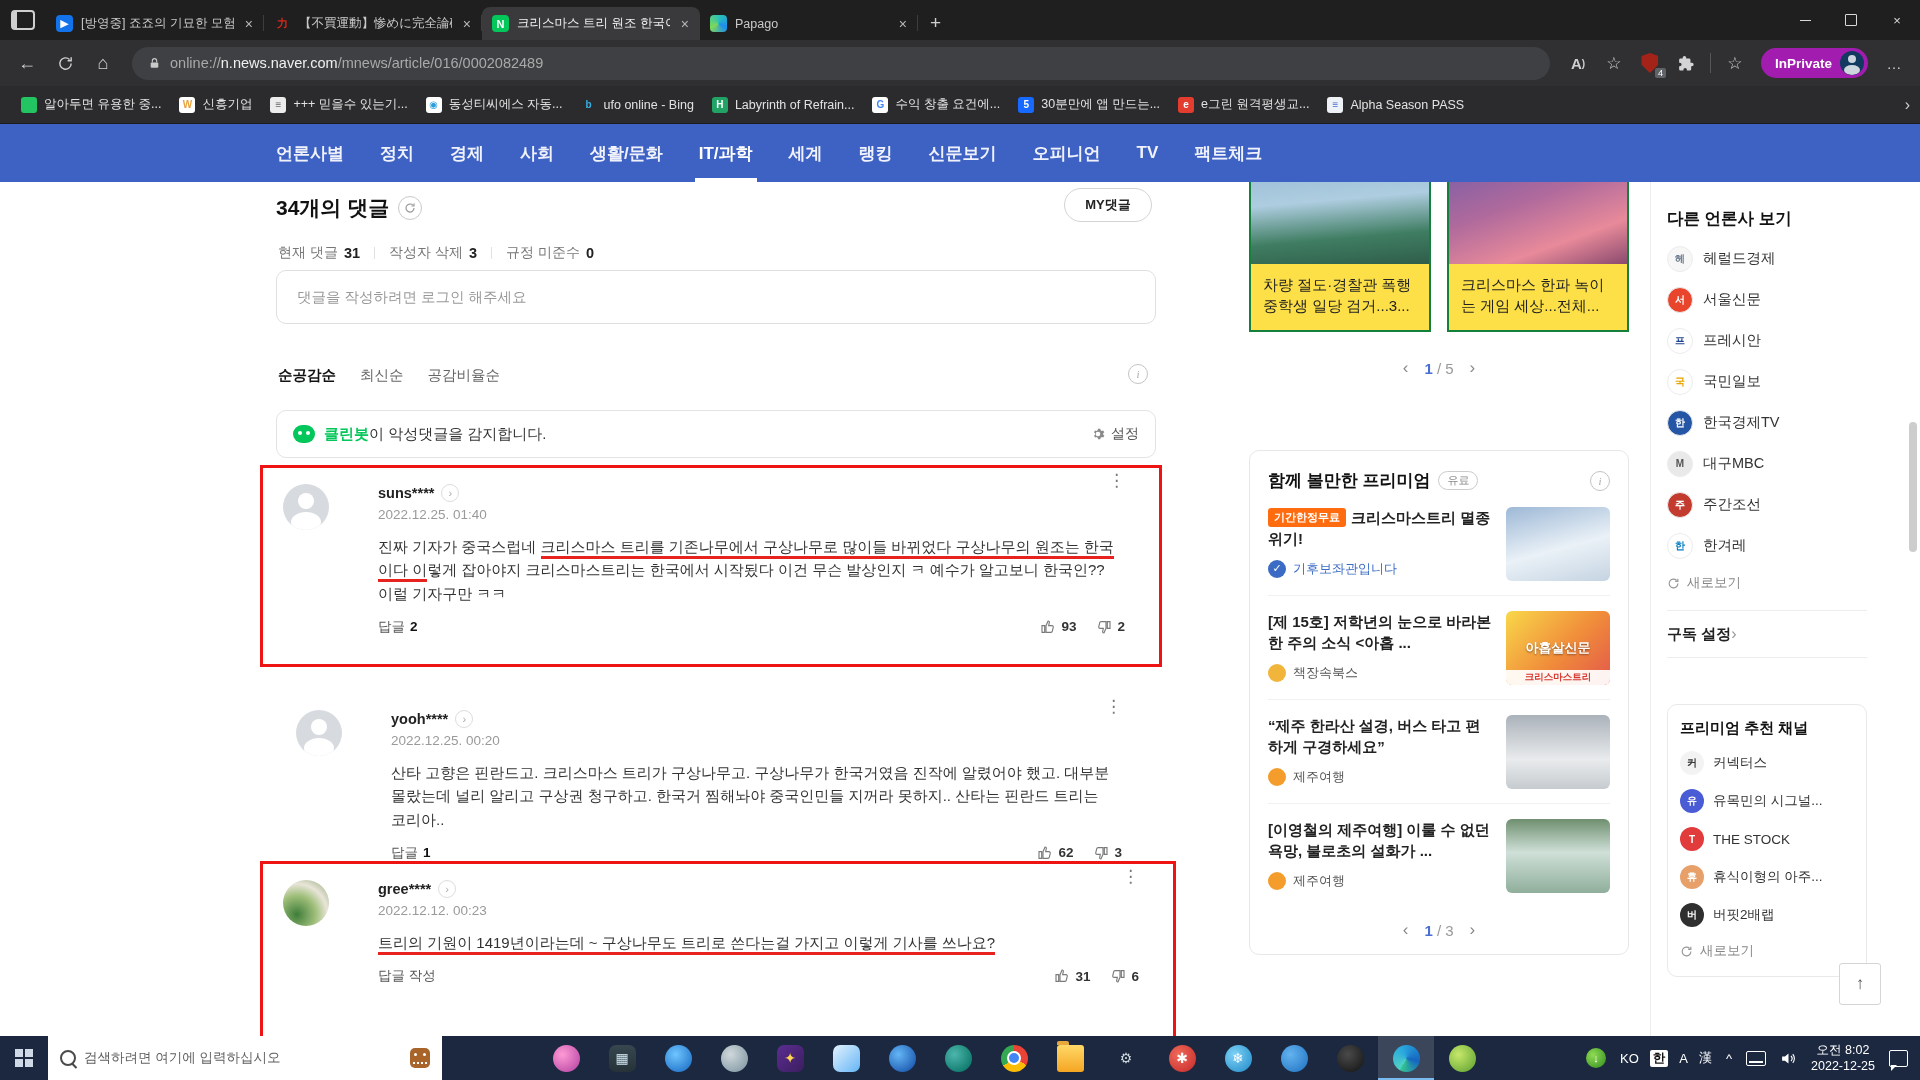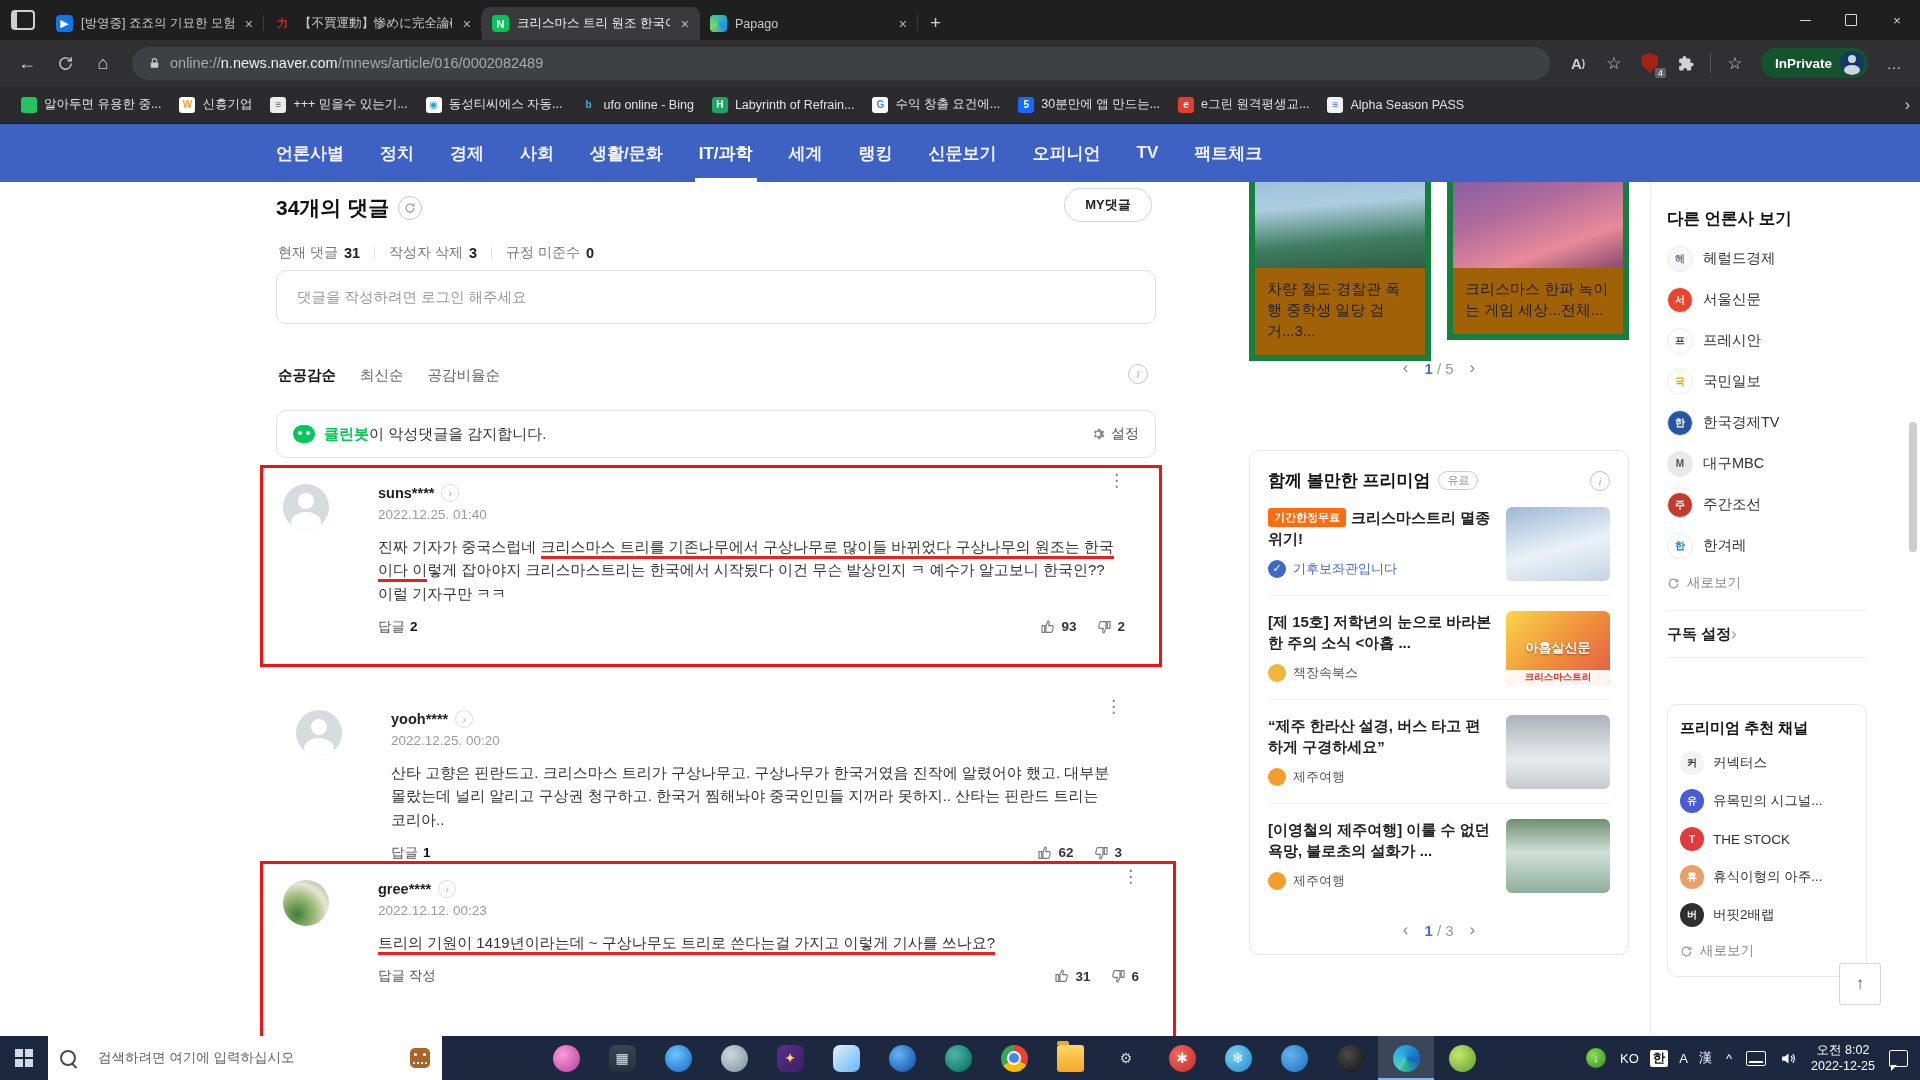--- a/index.html
+++ b/index.html
@@ -29,21 +29,21 @@
     color:#a9a9a9;font-size:14.5px;white-space:nowrap;overflow:hidden;}
   #url-box .host{color:#f0f0f0;}
   .tool-ic{width:32px;height:32px;display:flex;align-items:center;justify-content:center;color:#cfcfcf;font-size:15px;position:relative;}
   .read-aloud{font-size:15px;font-weight:bold;}
   .read-aloud i{font-style:normal;font-size:10px;vertical-align:7px;}
   .star{font-size:17px;}
   .shield{width:17px;height:20px;background:#a32319;position:relative;
     clip-path:polygon(50% 0,100% 15%,100% 58%,50% 100%,0 58%,0 15%);}
   .shield-badge{position:absolute;right:0px;bottom:1px;background:#5f6368;color:#fff;font-size:9px;padding:0 3px;border-radius:2px;}
   .vline{width:1px;height:20px;background:#55565a;margin:0 4px;}
-  #inprivate{height:30px;background:#14532d;border-radius:16px;display:flex;align-items:center;gap:8px;padding:0 4px 0 14px;margin:0 6px;}
+  #inprivate{height:30px;background:#a21caf;border-radius:16px;display:flex;align-items:center;gap:8px;padding:0 4px 0 14px;margin:0 6px;}
   #inprivate .ip-label{color:#fff;font-size:13.5px;font-weight:bold;}
   .ip-avatar{width:24px;height:24px;border-radius:50%;background:#12395f;position:relative;overflow:hidden;}
   .ip-avatar::before{content:"";position:absolute;left:8px;top:4px;width:8px;height:8px;border-radius:50%;background:#cdd6de;}
   .ip-avatar::after{content:"";position:absolute;left:4px;top:14px;width:16px;height:10px;border-radius:50%;background:#cdd6de;}
   #bookbar{position:absolute;left:0;top:86px;width:100%;height:38px;background:#2b2b2d;display:flex;align-items:center;padding:0 12px;box-sizing:border-box;border-bottom:1px solid #1c1c1c;}
   .bm{display:flex;align-items:center;gap:7px;padding:0 9px;height:28px;color:#e2e2e2;font-size:12.5px;white-space:nowrap;}
   .bm-ic{width:16px;height:16px;border-radius:3px;display:flex;align-items:center;justify-content:center;font-size:10px;font-weight:bold;flex-shrink:0;}
   #bm-overflow{margin-left:auto;color:#cfcfcf;font-size:16px;padding:0 10px;}
   
   #navbar{position:absolute;left:0;top:124px;width:100%;height:58px;background:#3e61c4;display:flex;align-items:stretch;gap:36px;padding-left:276px;box-sizing:border-box;}
@@ -94,21 +94,21 @@
   .c-more{position:absolute;right:34px;top:2px;color:#777;font-size:17px;}
   .c-foot{display:flex;align-items:center;margin-top:13px;font-size:13.5px;color:#555;padding-right:34px;}
   .c-foot .reply b{margin-left:5px;color:#111;}
   .reply b:empty{display:none;}
   .votes{margin-left:auto;display:flex;align-items:center;gap:20px;}
   .vote{display:flex;align-items:center;gap:5px;color:#666;}
   .vote b{color:#333;font-size:13.5px;}
   .thumb-dn svg{transform:rotate(180deg);}
   
   #mid-col{position:absolute;left:1249px;top:0;width:380px;height:100%;}
-  #rel-cards .rel-card{position:absolute;top:-36px;width:182px;background:#a16207;border:6px solid #15803d;box-sizing:border-box;}
+  #rel-cards .rel-card{position:absolute;top:-36px;width:182px;background:#fde047;border:2px solid #15803d;box-sizing:border-box;}
   #rel-cards .rel-card:nth-of-type(1){left:0;}
   #rel-cards .rel-card:nth-of-type(2){left:198px;}
   .rel-img{height:116px;}
   .rel-cap{padding:10px 12px 14px;font-size:15px;line-height:1.4;color:#222;}
   .pg{display:flex;align-items:center;justify-content:center;gap:16px;font-size:15px;color:#999;}
   .pg .chev{font-size:17px;color:#888;}
   .pg .cur{color:#4a6fd4;font-weight:bold;}
   #pg1{position:absolute;left:0;right:0;top:176px;}
   #premium-box{position:absolute;left:0;right:0;top:268px;border:1px solid #e7e7e7;border-radius:10px;padding:18px 18px 14px;box-sizing:border-box;background:#fff;}
   .pm-head{display:flex;align-items:center;gap:8px;}
@@ -142,21 +142,21 @@
   .channel{display:flex;align-items:center;gap:9px;height:38px;font-size:13.5px;color:#333;white-space:nowrap;}
   .c-ic{width:24px;height:24px;border-radius:50%;display:flex;align-items:center;justify-content:center;font-size:10px;color:#fff;font-weight:bold;flex-shrink:0;}
   #scroll-top{position:absolute;left:1839px;top:781px;width:40px;height:40px;border:1px solid #d5d5d5;border-radius:3px;background:#fff;
     display:flex;align-items:center;justify-content:center;color:#555;font-size:17px;z-index:5;}
   #pg-scroll{position:absolute;right:3px;top:240px;width:8px;height:130px;border-radius:4px;background:#cdcdcd;z-index:6;}
   
   #taskbar{position:absolute;left:0;top:1036px;width:100%;height:44px;background:#1b2840;display:flex;align-items:stretch;z-index:10;}
   #start-btn{width:48px;display:flex;align-items:center;justify-content:center;}
   .win-grid{display:grid;grid-template-columns:8px 8px;grid-template-rows:8px 8px;gap:2px;}
   .win-grid span{background:#cfdae6;}
-  #tb-search{width:370px;background:#fff;display:flex;align-items:center;gap:22px;padding:0 12px;color:#5f5f5f;font-size:13.5px;}
+  #tb-search{width:370px;background:#fff;display:flex;align-items:center;gap:8px;padding:0 12px;color:#5f5f5f;font-size:13.5px;}
   .mag{width:12px;height:12px;border:2px solid #4a4a4a;border-radius:50%;position:relative;flex-shrink:0;}
   .mag::after{content:"";position:absolute;left:11px;top:11px;width:6px;height:2px;background:#4a4a4a;transform:rotate(45deg);transform-origin:0 0;}
   .gingerbread{margin-left:auto;width:20px;height:20px;border-radius:5px;background:#a9642a;position:relative;flex-shrink:0;}
   .gingerbread::before{content:"";position:absolute;left:4px;top:5px;width:3px;height:3px;border-radius:50%;background:#fff;box-shadow:9px 0 0 #fff;}
   .gingerbread::after{content:"";position:absolute;left:3px;bottom:4px;width:14px;height:2px;background:repeating-linear-gradient(90deg,#fff 0 2px,transparent 2px 4px);}
   #tb-icons{display:flex;align-items:stretch;margin-left:96px;}
   .tb-ic{width:56px;display:flex;align-items:center;justify-content:center;position:relative;}
   .tb-ic.active{background:rgba(255,255,255,.14);box-shadow:inset 0 -2px 0 #79bbee;}
   .ic-core{width:27px;height:27px;border-radius:7px;display:flex;align-items:center;justify-content:center;font-size:14px;font-weight:bold;}
   .tb-ic.round .ic-core{border-radius:50%;}

